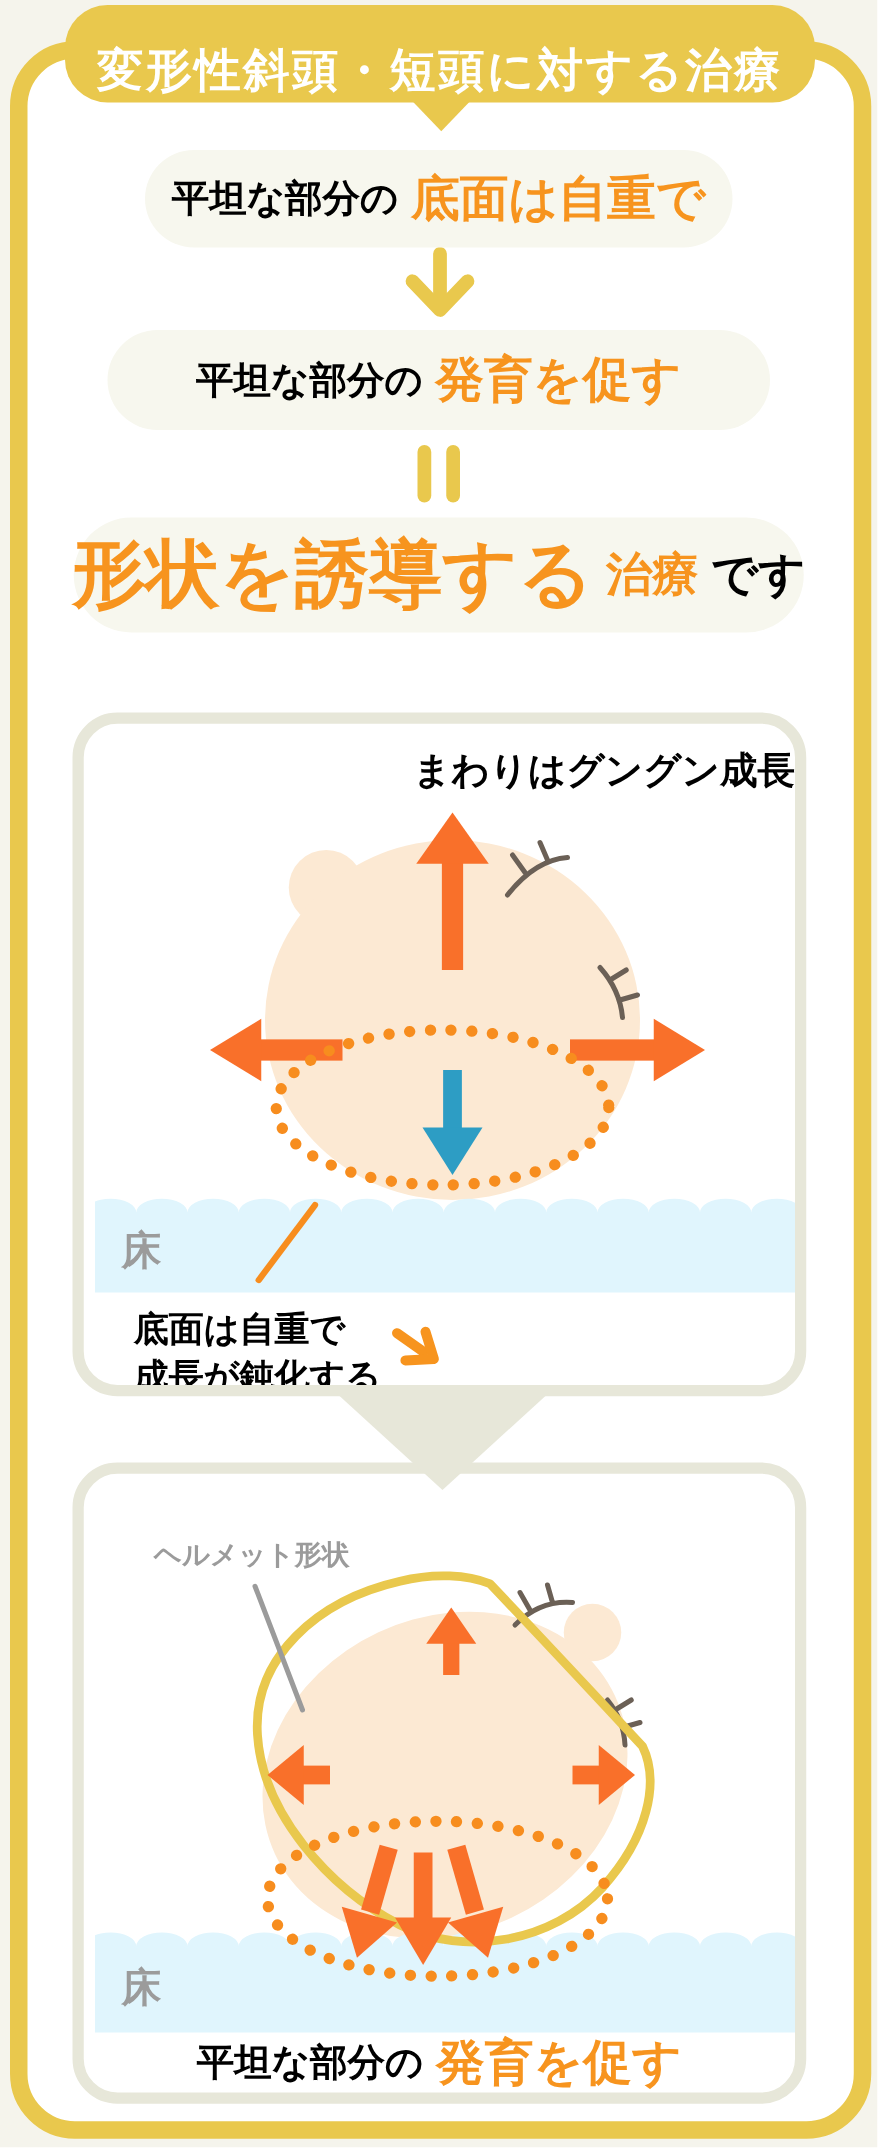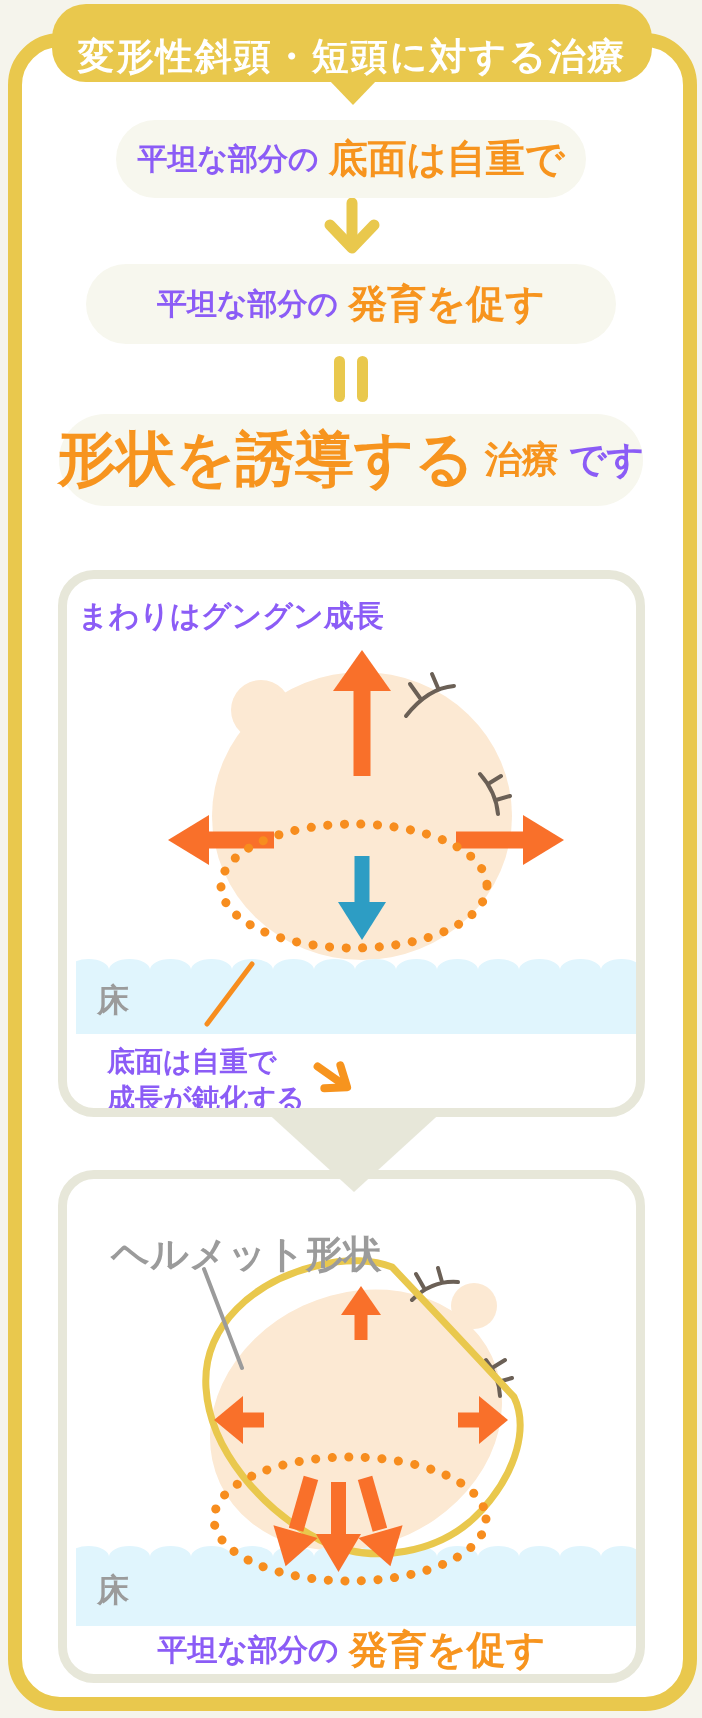--- a/index.html
+++ b/index.html
@@ -7,35 +7,35 @@
   #stage{position:relative;width:702px;height:1718px;background:#f5f4ec;overflow:hidden;}
   .abs{position:absolute;}
   #frame{left:8px;top:33px;width:689px;height:1678px;box-sizing:border-box;
          border:14px solid #e9c84d;border-radius:52px;background:#ffffff;}
   #banner{left:52px;top:4px;width:600px;height:78px;background:#e9c84d;border-radius:34px;
           display:flex;align-items:flex-end;justify-content:center;}
   #banner .t{color:#ffffff;font-size:37px;font-weight:bold;letter-spacing:2px;white-space:nowrap;}
   #banner-notch{left:329px;top:80px;width:0;height:0;
      border-left:24px solid transparent;border-right:24px solid transparent;border-top:25px solid #e9c84d;}
   .pill{background:#f7f7ee;display:flex;align-items:center;justify-content:center;white-space:nowrap;gap:10px;}
-  .gray-t{color:#8b5cf6;font-weight:bold;font-family:Liberation Mono, monospace;}
+  .gray-t{color:#000000;font-weight:bold;}
   .lgray-t{color:#9b9b9b;font-weight:bold;}
   .orange-t{color:#f7941e;font-weight:bold;}
   #pillA{left:116px;top:120px;width:470px;height:78px;border-radius:39px;}
   #pillB{left:86px;top:264px;width:530px;height:80px;border-radius:40px;}
   #pillC{left:59px;top:414px;width:584px;height:92px;border-radius:46px;}
   .eq-bar{width:11px;height:46px;border-radius:6px;background:#e9c84d;}
   .diagram-box{box-sizing:border-box;border:9px solid #e7e7d9;border-radius:36px;background:#ffffff;overflow:hidden;}
   #dbox1{left:58px;top:570px;width:587px;height:547px;}
   #dbox2{left:58px;top:1170px;width:587px;height:513px;}
   #chevron{left:262px;top:1108px;width:0;height:0;z-index:6;
      border-left:92px solid transparent;border-right:92px solid transparent;border-top:84px solid #e7e7d9;}
   .dsvg{position:absolute;left:9px;top:9px;}
   .label{position:absolute;white-space:nowrap;}
-  .ctr{left:11px;right:0;text-align:left;}
+  .ctr{left:0;right:0;text-align:right;}
   #d1-caption{left:40px;top:466px;width:240px;text-align:left;font-size:28px;line-height:37px;}
   #d1-conclusion{left:300px;top:480px;font-size:34px;letter-spacing:1px;}
   #d2-footer{display:flex;align-items:center;justify-content:center;gap:10px;left:0;right:0;top:444px;}
 </style>
 </head>
 <body>
 
 <div id="stage">
 
   <div id="frame" class="abs"></div>
@@ -167,21 +167,21 @@
         <g>
           <rect x="255" y="294" width="15" height="54"></rect>
           <polygon points="262.5,384 240,346 285,346"></polygon>
         </g>
         <g transform="rotate(-16 302 335)">
           <rect x="294.5" y="288" width="15" height="54"></rect>
           <polygon points="302,380 279,344 325,344"></polygon>
         </g>
       </g>
     </svg>
-    <div class="label lgray-t" style="left:44px;top:50px;font-size:38px">ヘルメット形状</div>
+    <div class="label lgray-t" style="left:56px;top:50px;font-size:22px">ヘルメット形状</div>
     <div class="label lgray-t" style="left:30px;top:390px;font-size:32px">床</div>
     <div id="d2-footer" class="label">
       <span class="gray-t" style="font-size:30px">平坦な部分の</span>
       <span class="orange-t" style="font-size:39px">発育を促す</span>
     </div>
   </div>
 
 </div>
 
 </body></html>

